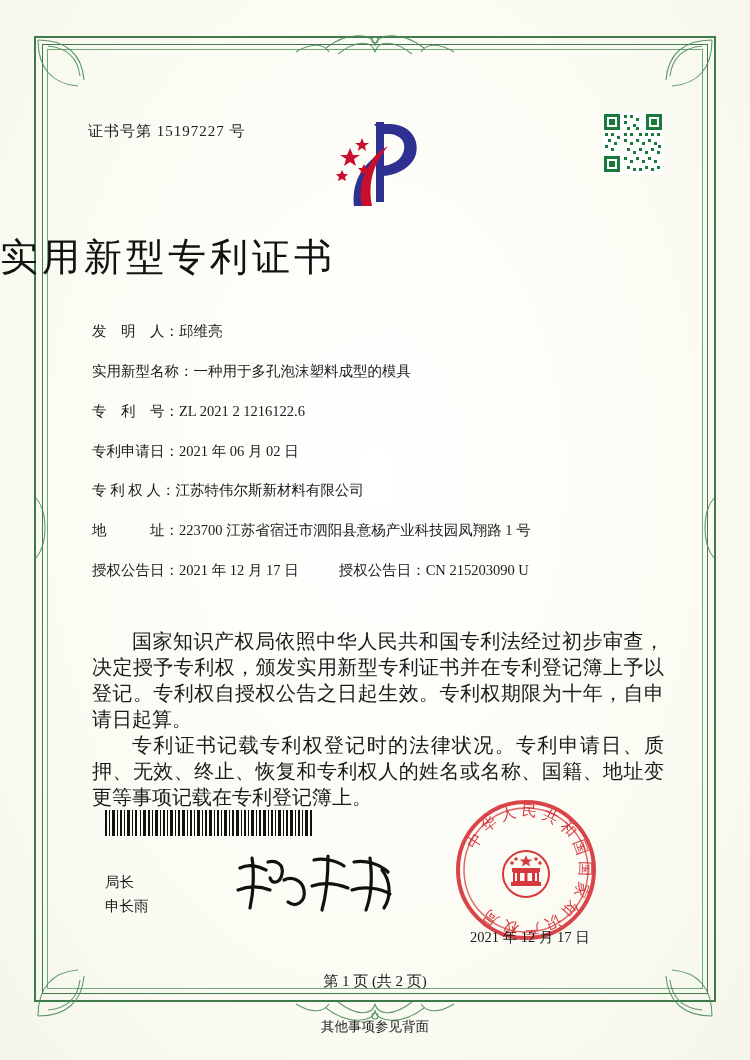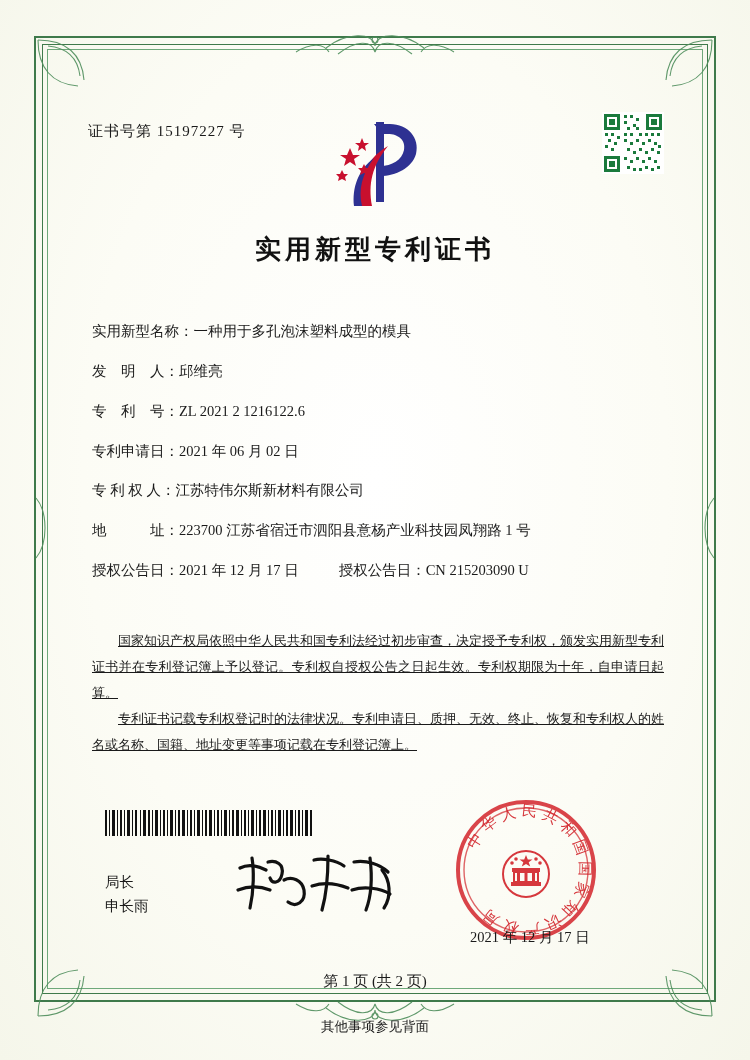--- a/index.html
+++ b/index.html
@@ -85,23 +85,22 @@
     left: 330px;
     top: 118px;
     width: 96px;
     height: 96px;
   }
   .title {
     position: absolute;
     left: 0;
     right: 0;
     top: 232px;
-    text-align: center;
-    font-size: 26px;
-    font-weight: bold;
+    font-size: 38px;
+    font-weight: normal;
     letter-spacing: 4px;
     color: #111;
     font-family: "Liberation Serif", serif;
   }
   .fields {
     position: absolute;
     left: 92px;
     top: 322px;
     width: 570px;
     font-size: 14.5px;
@@ -122,25 +121,24 @@
   }
   .field-row.pair .field-value {
     flex: 0 0 auto;
     margin-right: 40px;
   }
   .body-text {
     position: absolute;
     left: 92px;
     top: 628px;
     width: 572px;
-    font-size: 13px;
+    font-size: 20px;
     line-height: 26px;
     color: #1a1a1a;
     text-align: justify;
-    text-decoration: underline;
   }
   .body-text p {
     margin: 0;
     text-indent: 2em;
   }
   .barcode {
     position: absolute;
     left: 105px;
     top: 810px;
     height: 26px;
@@ -313,26 +311,26 @@
           <polygon points="12,52 14,56 18,56 15,59 16,63 12,61 8,63 9,59 6,56 10,56"></polygon>
           <polygon points="34,46 36,50 40,50 37,53 38,57 34,55 30,57 31,53 28,50 32,50"></polygon>
         </g>
       </g>
     </svg>
 
     <div class="title">实用新型专利证书</div>
 
     <div class="fields">
       <div class="field-row">
+        <span class="field-label">发　明　人：</span>
+        <span class="field-value">邱维亮</span>
+      </div>
+      <div class="field-row">
         <span class="field-label">实用新型名称：</span>
         <span class="field-value">一种用于多孔泡沫塑料成型的模具</span>
-      </div>
-      <div class="field-row">
-        <span class="field-label">发　明　人：</span>
-        <span class="field-value">邱维亮</span>
       </div>
       <div class="field-row">
         <span class="field-label">专　利　号：</span>
         <span class="field-value">ZL 2021 2 1216122.6</span>
       </div>
       <div class="field-row">
         <span class="field-label">专利申请日：</span>
         <span class="field-value">2021 年 06 月 02 日</span>
       </div>
       <div class="field-row">

